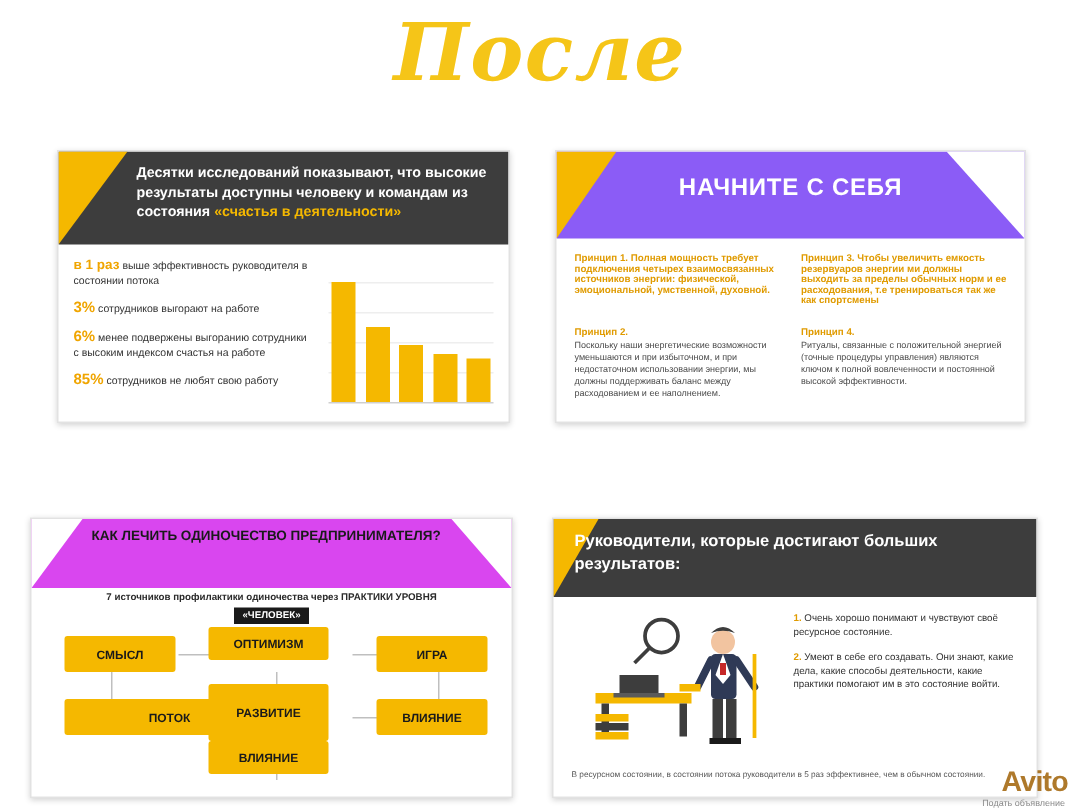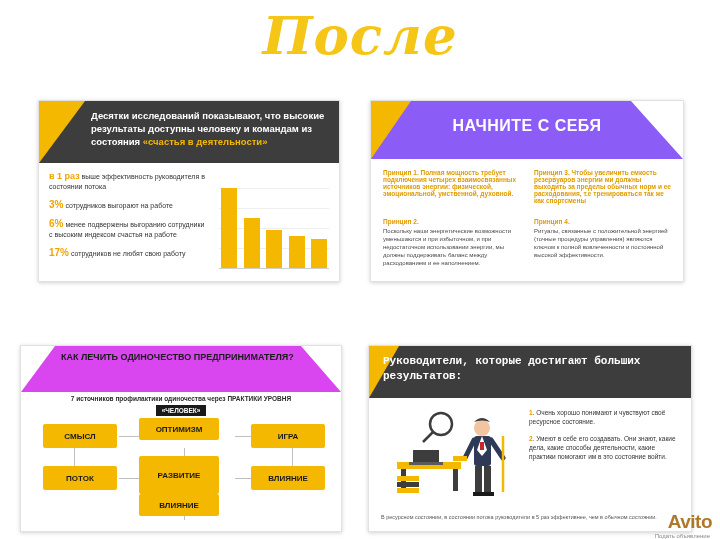--- a/index.html
+++ b/index.html
@@ -131,21 +131,21 @@
   #slide4{left:368px;top:345px;width:322px;height:185px;}
   #slide4 .s4-head{
     position:absolute;left:0;top:0;width:100%;height:52px;background:#3d3d3d;
   }
   #slide4 .s4-corner{
     position:absolute;left:0;top:0;width:0;height:0;
     border-left:30px solid #f5b800;border-bottom:52px solid transparent;
   }
   #slide4 .s4-title{
     position:absolute;left:14px;top:8px;right:12px;
-    color:#ffffff;font-size:11px;font-weight:700;line-height:15px;font-family:Liberation Mono, monospace;
+    color:#ffffff;font-size:11px;font-weight:700;line-height:15px;
   }
   #slide4 .s4-list{
     position:absolute;right:12px;top:62px;width:150px;
     font-size:6.5px;line-height:9px;color:#333;
   }
   #slide4 .s4-list p{margin:0 0 8px 0;}
   #slide4 .s4-list .num{color:#e09b00;font-weight:700;}
   #slide4 .s4-foot{
     position:absolute;left:12px;right:12px;bottom:10px;
     font-size:5.5px;line-height:8px;color:#555;
@@ -173,21 +173,21 @@
     <div class="s1-corner"></div>
     <div class="s1-title">
       <span>Десятки исследований показывают, что высокие результаты доступны человеку и командам из состояния </span><span class="accent">«счастья в деятельности»</span>
     </div>
   </div>
 
   <div class="s1-bullets">
     <p><span class="big">в 1 раз</span><span> выше эффективность руководителя в состоянии потока</span></p>
     <p><span class="big2">3%</span><span> сотрудников выгорают на работе</span></p>
     <p><span class="big2">6%</span><span> менее подвержены выгоранию сотрудники с высоким индексом счастья на работе</span></p>
-    <p><span class="big2">17%</span><span> сотрудников не любят свою работу</span></p>
+    <p><span class="big2">85%</span><span> сотрудников не любят свою работу</span></p>
   </div>
 
   <div class="chart">
     <div class="grid" style="bottom:20px;"></div>
     <div class="grid" style="bottom:40px;"></div>
     <div class="grid" style="bottom:60px;"></div>
     <div class="grid" style="bottom:80px;"></div>
     <div class="bars" id="chart-bars">
         <div class="bar" style="height: 80px; background: rgb(245, 184, 0);"></div>
         <div class="bar" style="height: 49.6px; background: rgb(245, 184, 0);"></div>
@@ -242,21 +242,21 @@
     <div class="link" style="left:84px;top:60px;width:38px;"></div>
     <div class="link" style="left:200px;top:60px;width:42px;"></div>
     <div class="link" style="left:150px;top:30px;width:32px;transform:rotate(90deg);"></div>
     <div class="link" style="left:150px;top:72px;width:30px;transform:rotate(90deg);"></div>
     <div class="link" style="left:40px;top:24px;width:32px;transform:rotate(90deg);"></div>
     <div class="link" style="left:258px;top:24px;width:32px;transform:rotate(90deg);"></div>
 
     <div class="node" style="left:8px;top:6px;width:74px;height:24px;">СМЫСЛ</div>
     <div class="node" style="left:216px;top:6px;width:74px;height:24px;">ИГРА</div>
     <div class="node" style="left:104px;top:0px;width:80px;height:22px;">ОПТИМИЗМ</div>
-    <div class="node" style="left:8px;top:48px;width:74px;height:24px;">ПОТОК</div>
+    <div class="node" style="left:8px;top:48px;width:74px;height:24px;padding-left:33px;">ПОТОК</div>
     <div class="node" style="left:104px;top:38px;width:80px;height:38px;">РАЗВИТИЕ</div>
     <div class="node" style="left:216px;top:48px;width:74px;height:24px;">ВЛИЯНИЕ</div>
     <div class="node" style="left:104px;top:76px;width:80px;height:22px;">ВЛИЯНИЕ</div>
   </div>
 </div>
 
 <div class="slide" id="slide4">
   <div class="s4-head">
     <div class="s4-corner"></div>
     <div class="s4-title">Руководители, которые достигают больших результатов:</div>

